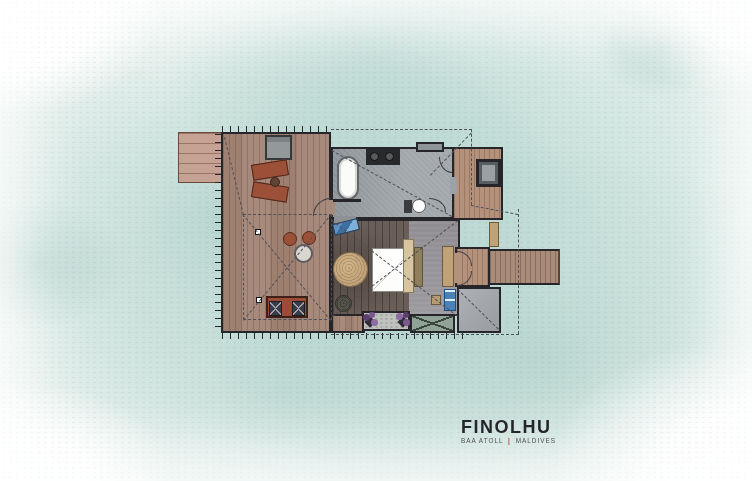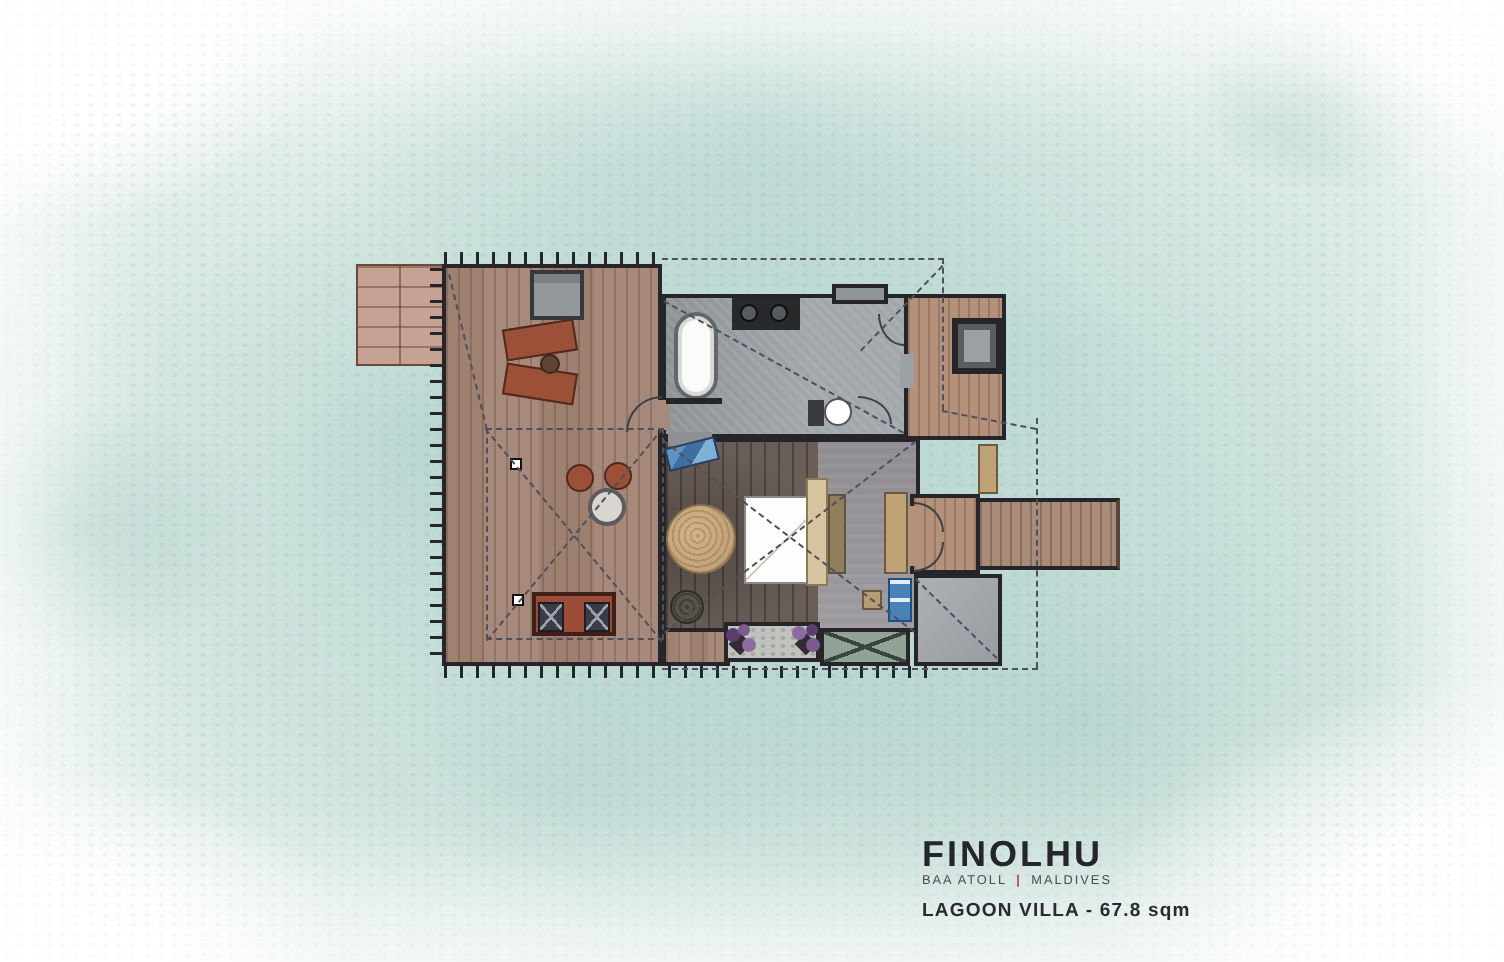--- a/index.html
+++ b/index.html
@@ -208,15 +208,14 @@
     <div class="dline" style="left:458px;top:289px;width:57px;transform:rotate(44.3deg);"></div>
   </div>
 
   <div id="brand">
     <div class="name">FINOLHU</div>
     <div class="tag">
       <span>BAA ATOLL</span>
       <span class="sep">|</span>
       <span>MALDIVES</span>
     </div>
-    <div class="villa">LAGOON VILLA - 67.8 sqm</div>
   </div>
 </div>
 
 </body></html>

